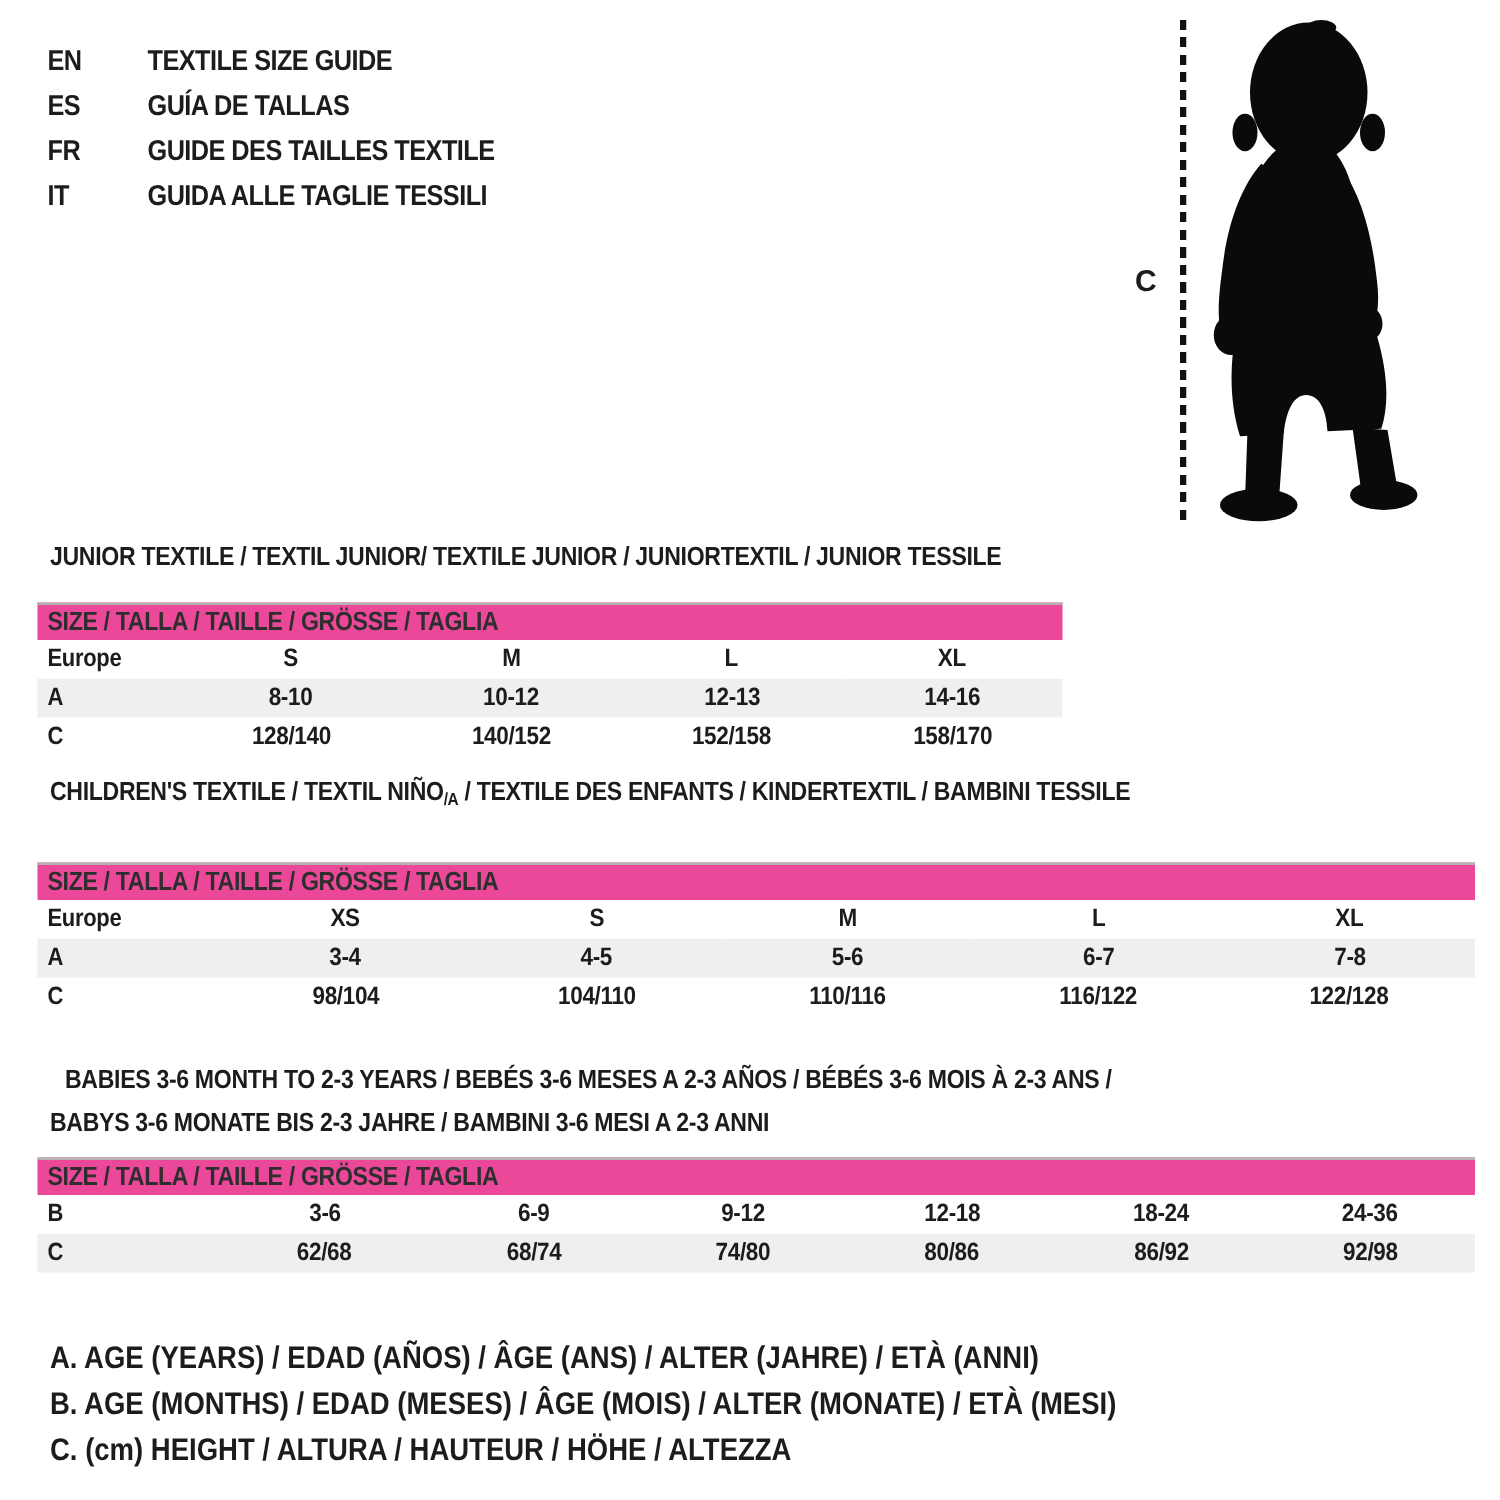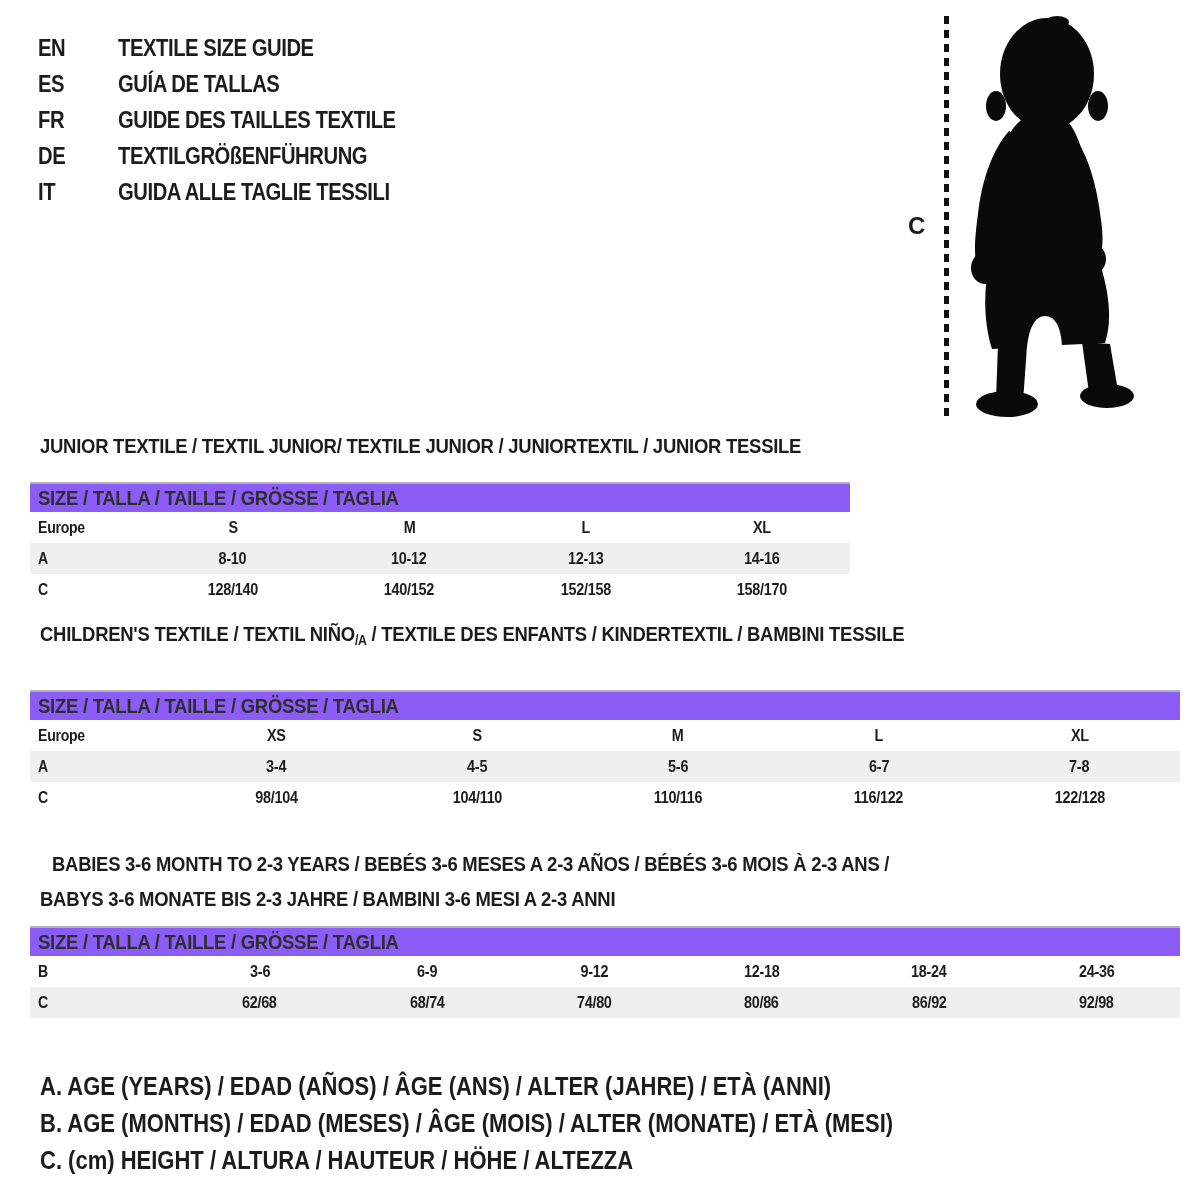--- a/index.html
+++ b/index.html
@@ -10,28 +10,28 @@
   .cx{display:inline-block;transform:scaleX(0.88);transform-origin:0 50%;white-space:nowrap;}
   .cxc{display:inline-block;transform:scaleX(0.90);transform-origin:50% 50%;white-space:nowrap;}
   
   .lang-row{display:flex;height:36px;align-items:center;}
   .lang-code{width:80px;font-size:23px;font-weight:bold;letter-spacing:-0.5px;}
   .lang-label{font-size:23px;font-weight:bold;letter-spacing:-0.5px;}
   
   .sec-title{font-size:21px;font-weight:bold;letter-spacing:-0.3px;white-space:nowrap;}
   .sub{font-size:14px;vertical-align:-4px;font-weight:bold;}
   
-  .size-bar{height:30px;background:#8b5cf6;border-top:2px solid #b3b3b3;display:flex;align-items:center;
+  .size-bar{height:30px;background:#ec4899;border-top:2px solid #b3b3b3;display:flex;align-items:center;
             padding-left:8px;box-sizing:border-box;}
   .size-bar .t{font-size:21px;font-weight:bold;color:#2e2e2e;letter-spacing:-0.3px;}
   .size-table{display:table;width:100%;table-layout:fixed;}
   .tr{display:table-row;}
   .tr.shaded .td{background:#efefef;}
   .td{display:table-cell;height:31px;vertical-align:middle;text-align:center;
-      font-size:16px;font-weight:bold;letter-spacing:-0.3px;}
+      font-size:20px;font-weight:bold;letter-spacing:-0.3px;}
   .td.lbl{text-align:left;padding-left:8px;}
   
   .legend-line{height:37px;display:flex;align-items:center;font-size:25px;font-weight:bold;}
   
   #dash-line{width:5px;height:400px;
      background:repeating-linear-gradient(to bottom,#111 0 8px,transparent 8px 14px);}
   #c-label{font-size:24px;font-weight:bold;}
 </style>
 </head>
 <body>
@@ -43,24 +43,20 @@
       <span class="lang-code cx">EN</span>
       <span class="lang-label cx">TEXTILE SIZE GUIDE</span>
     </div>
     <div class="lang-row">
       <span class="lang-code cx">ES</span>
       <span class="lang-label cx">GUÍA DE TALLAS</span>
     </div>
     <div class="lang-row">
       <span class="lang-code cx">FR</span>
       <span class="lang-label cx">GUIDE DES TAILLES TEXTILE</span>
-    </div>
-    <div class="lang-row">
-      <span class="lang-code cx">DE</span>
-      <span class="lang-label cx">TEXTILGRÖßENFÜHRUNG</span>
     </div>
     <div class="lang-row">
       <span class="lang-code cx">IT</span>
       <span class="lang-label cx">GUIDA ALLE TAGLIE TESSILI</span>
     </div>
   </div>
 
   <div class="abs" id="c-label" style="left:908px;top:212px;">C</div>
   <div class="abs" id="dash-line" style="left:944px;top:16px;"></div>
 

